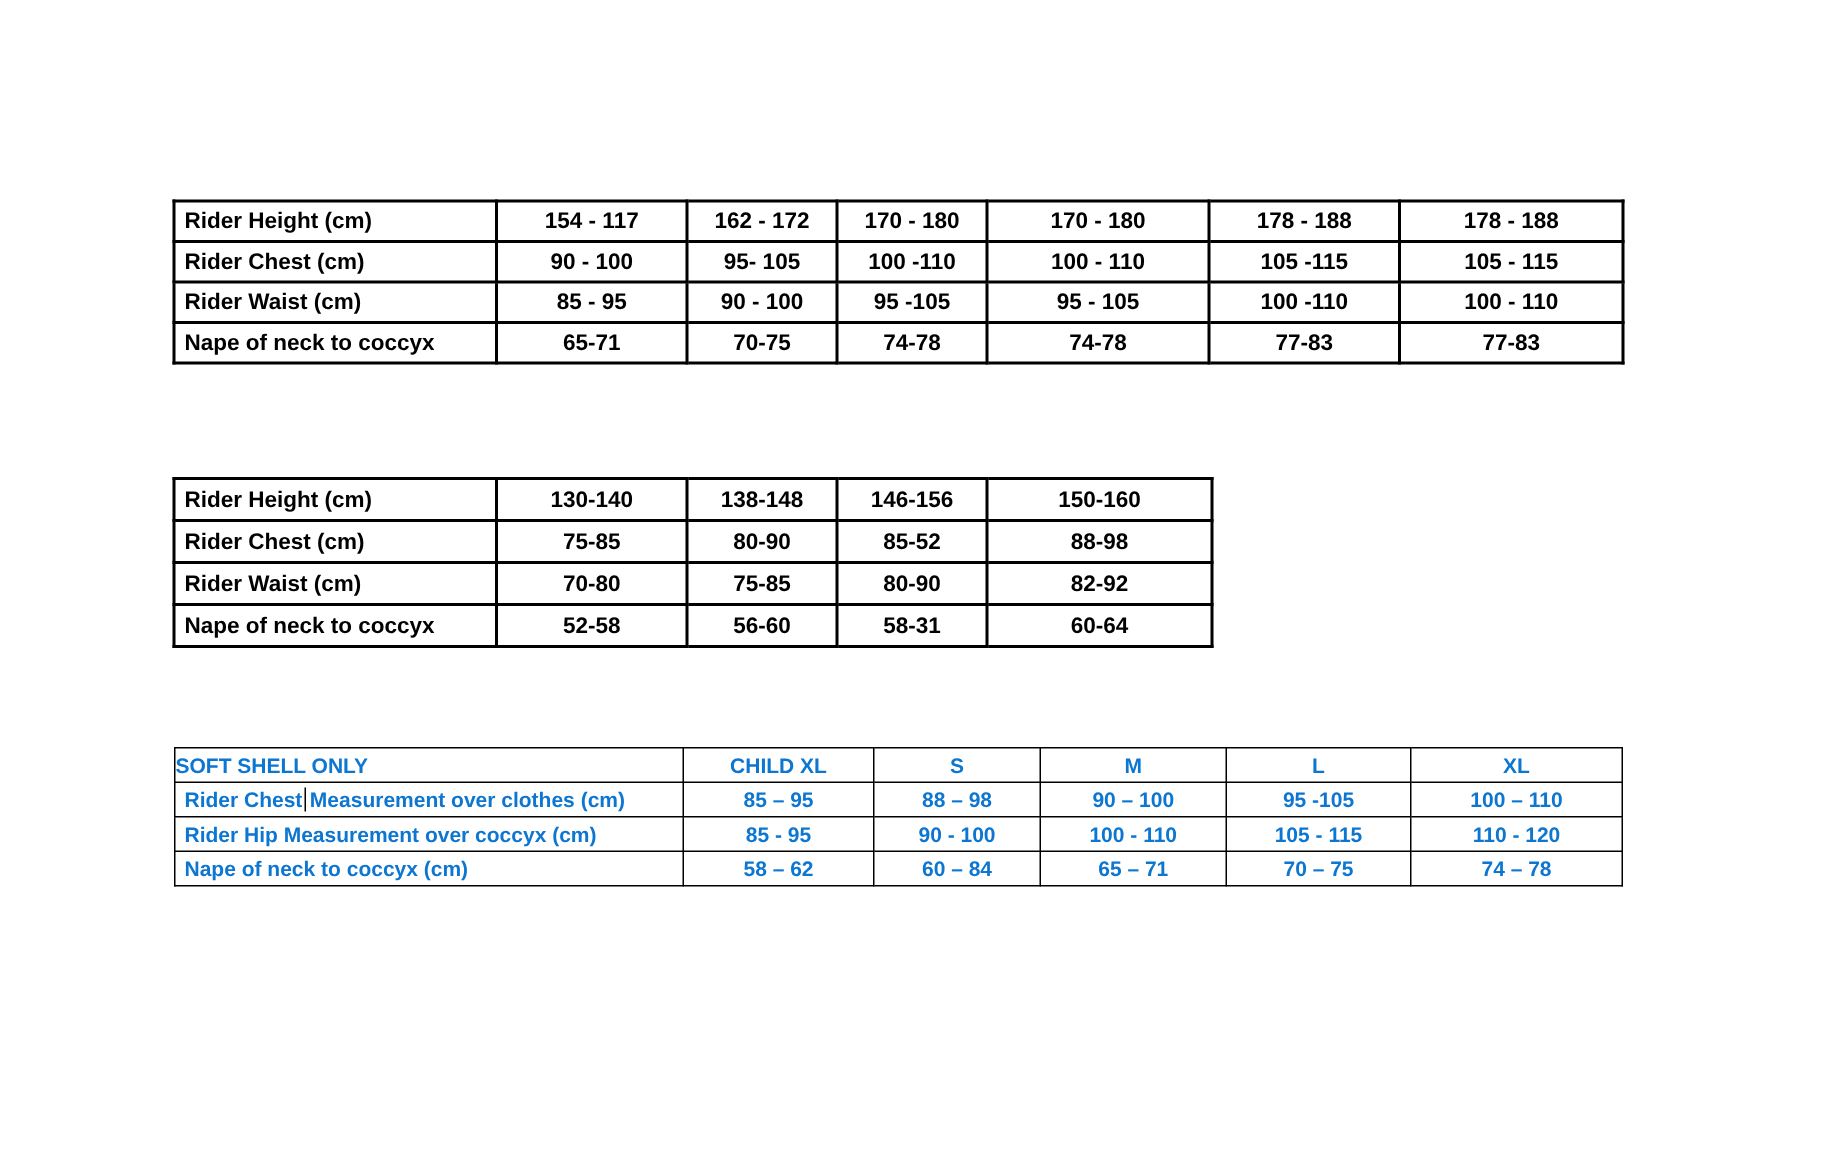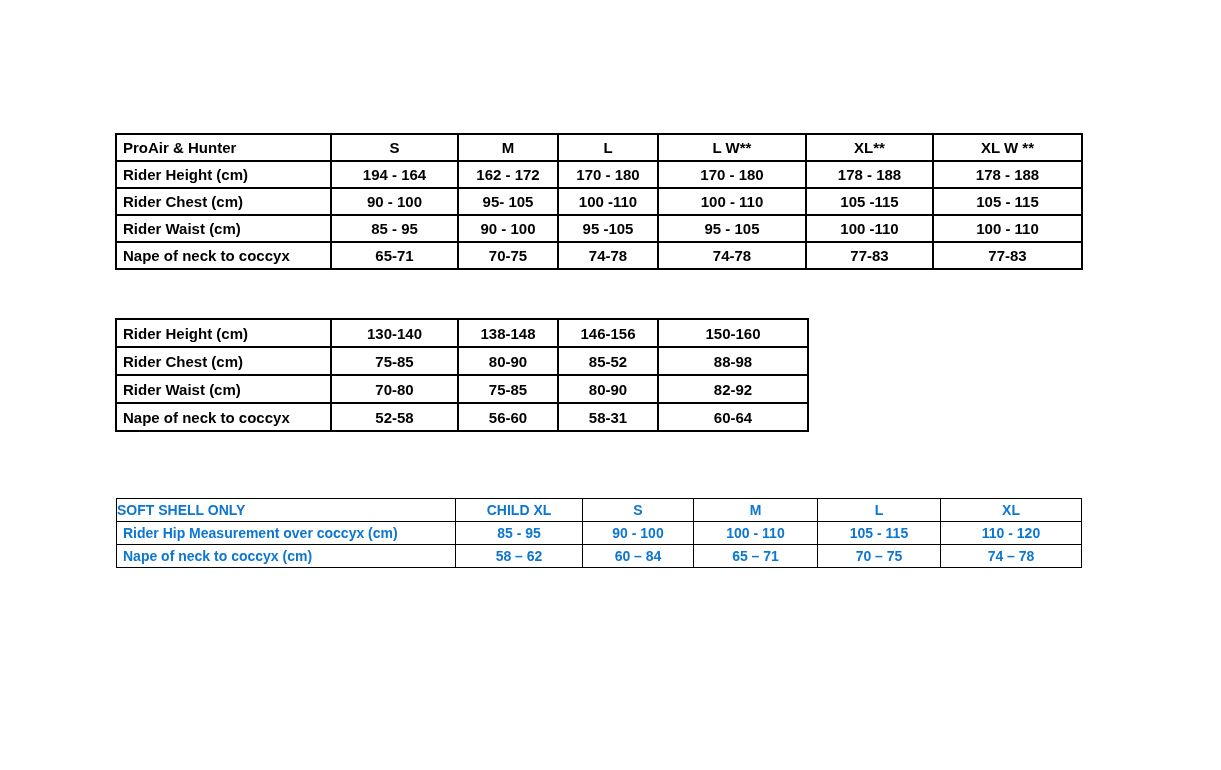--- a/index.html
+++ b/index.html
@@ -94,31 +94,22 @@
           <col class="c0">
           <col class="c1">
           <col class="c2">
           <col class="c3">
           <col class="c4">
           <col class="c5">
           <col class="c6">
         </colgroup>
         <tbody>
           <tr>
-            <th class="label">ProAir &amp; Hunter</th>
-            <th>S</th>
-            <th>M</th>
-            <th>L</th>
-            <th>L W**</th>
-            <th>XL**</th>
-            <th>XL W **</th>
-          </tr>
-          <tr>
             <td class="label">Rider Height (cm)</td>
-            <td>194 - 164</td>
+            <td>154 - 117</td>
             <td>162 - 172</td>
             <td>170 - 180</td>
             <td>170 - 180</td>
             <td>178 - 188</td>
             <td>178 - 188</td>
           </tr>
           <tr>
             <td class="label">Rider Chest (cm)</td>
             <td>90 - 100</td>
             <td>95- 105</td>
@@ -202,20 +193,34 @@
         <tbody>
           <tr>
             <th class="label">SOFT SHELL ONLY</th>
             <th>CHILD XL</th>
             <th>S</th>
             <th>M</th>
             <th>L</th>
             <th>XL</th>
           </tr>
           <tr>
+            <td class="label">
+              <div class="splitwrap">
+                <span>Rider Chest</span>
+                <span class="vdiv"></span>
+                <span>Measurement over clothes (cm)</span>
+              </div>
+            </td>
+            <td>85 – 95</td>
+            <td>88 – 98</td>
+            <td>90 – 100</td>
+            <td>95 -105</td>
+            <td>100 – 110</td>
+          </tr>
+          <tr>
             <td class="label">Rider Hip Measurement over coccyx (cm)</td>
             <td>85 - 95</td>
             <td>90 - 100</td>
             <td>100 - 110</td>
             <td>105 - 115</td>
             <td>110 - 120</td>
           </tr>
           <tr>
             <td class="label">Nape of neck to coccyx (cm)</td>
             <td>58 – 62</td>

